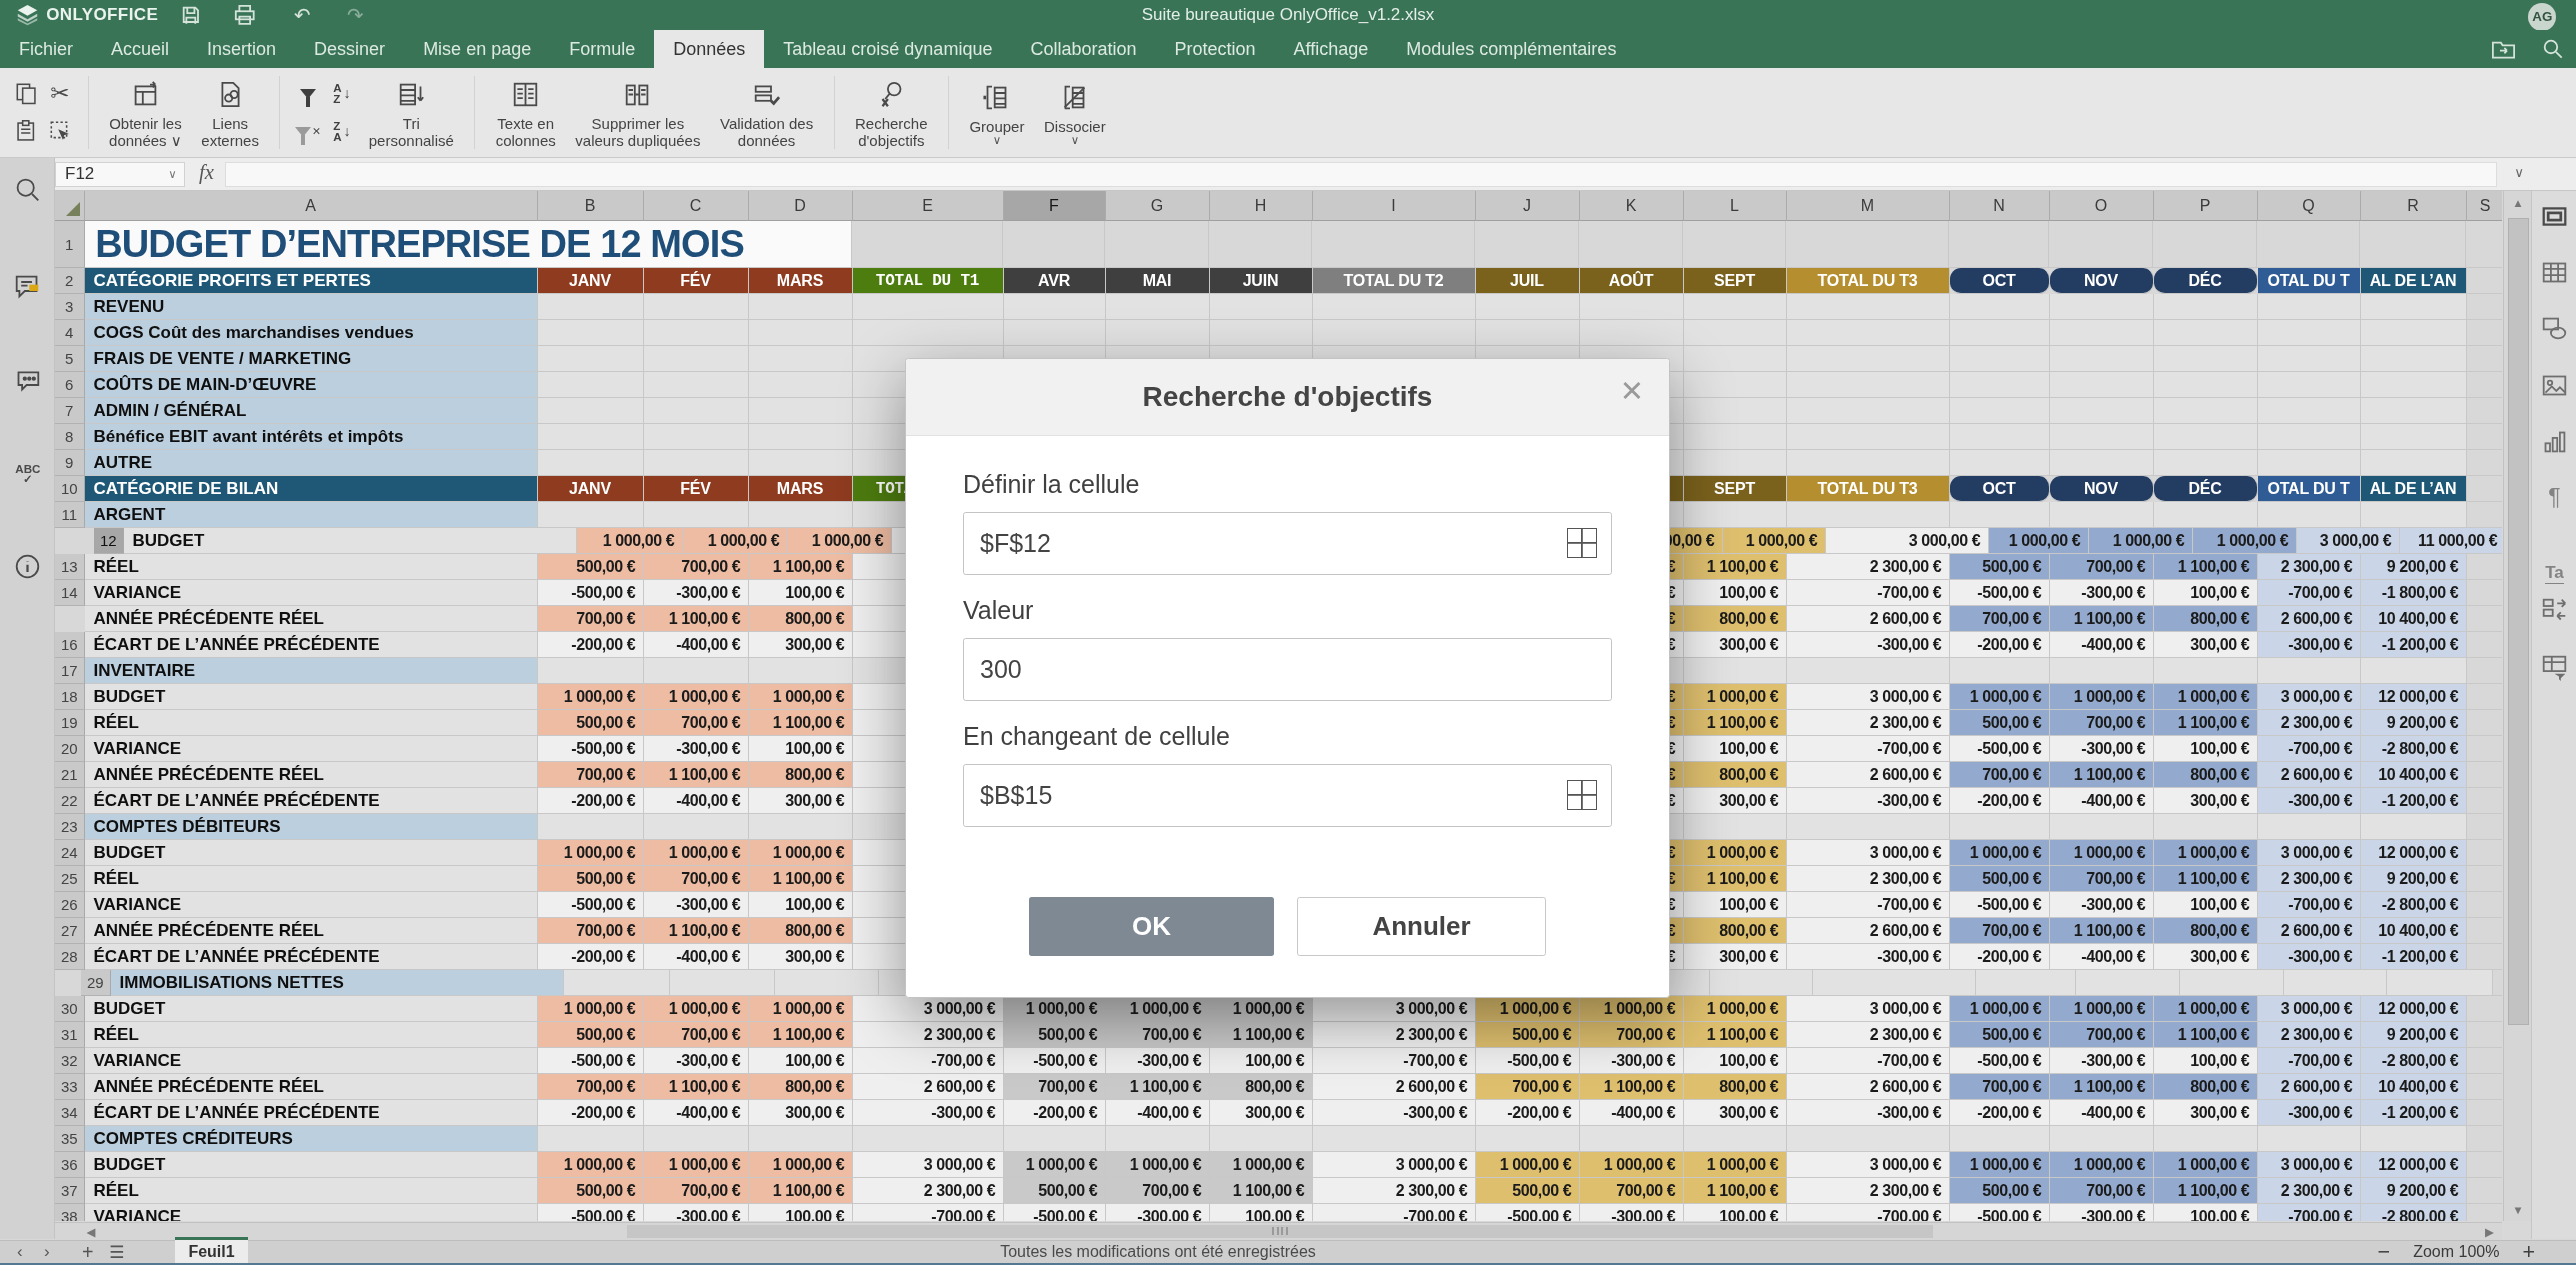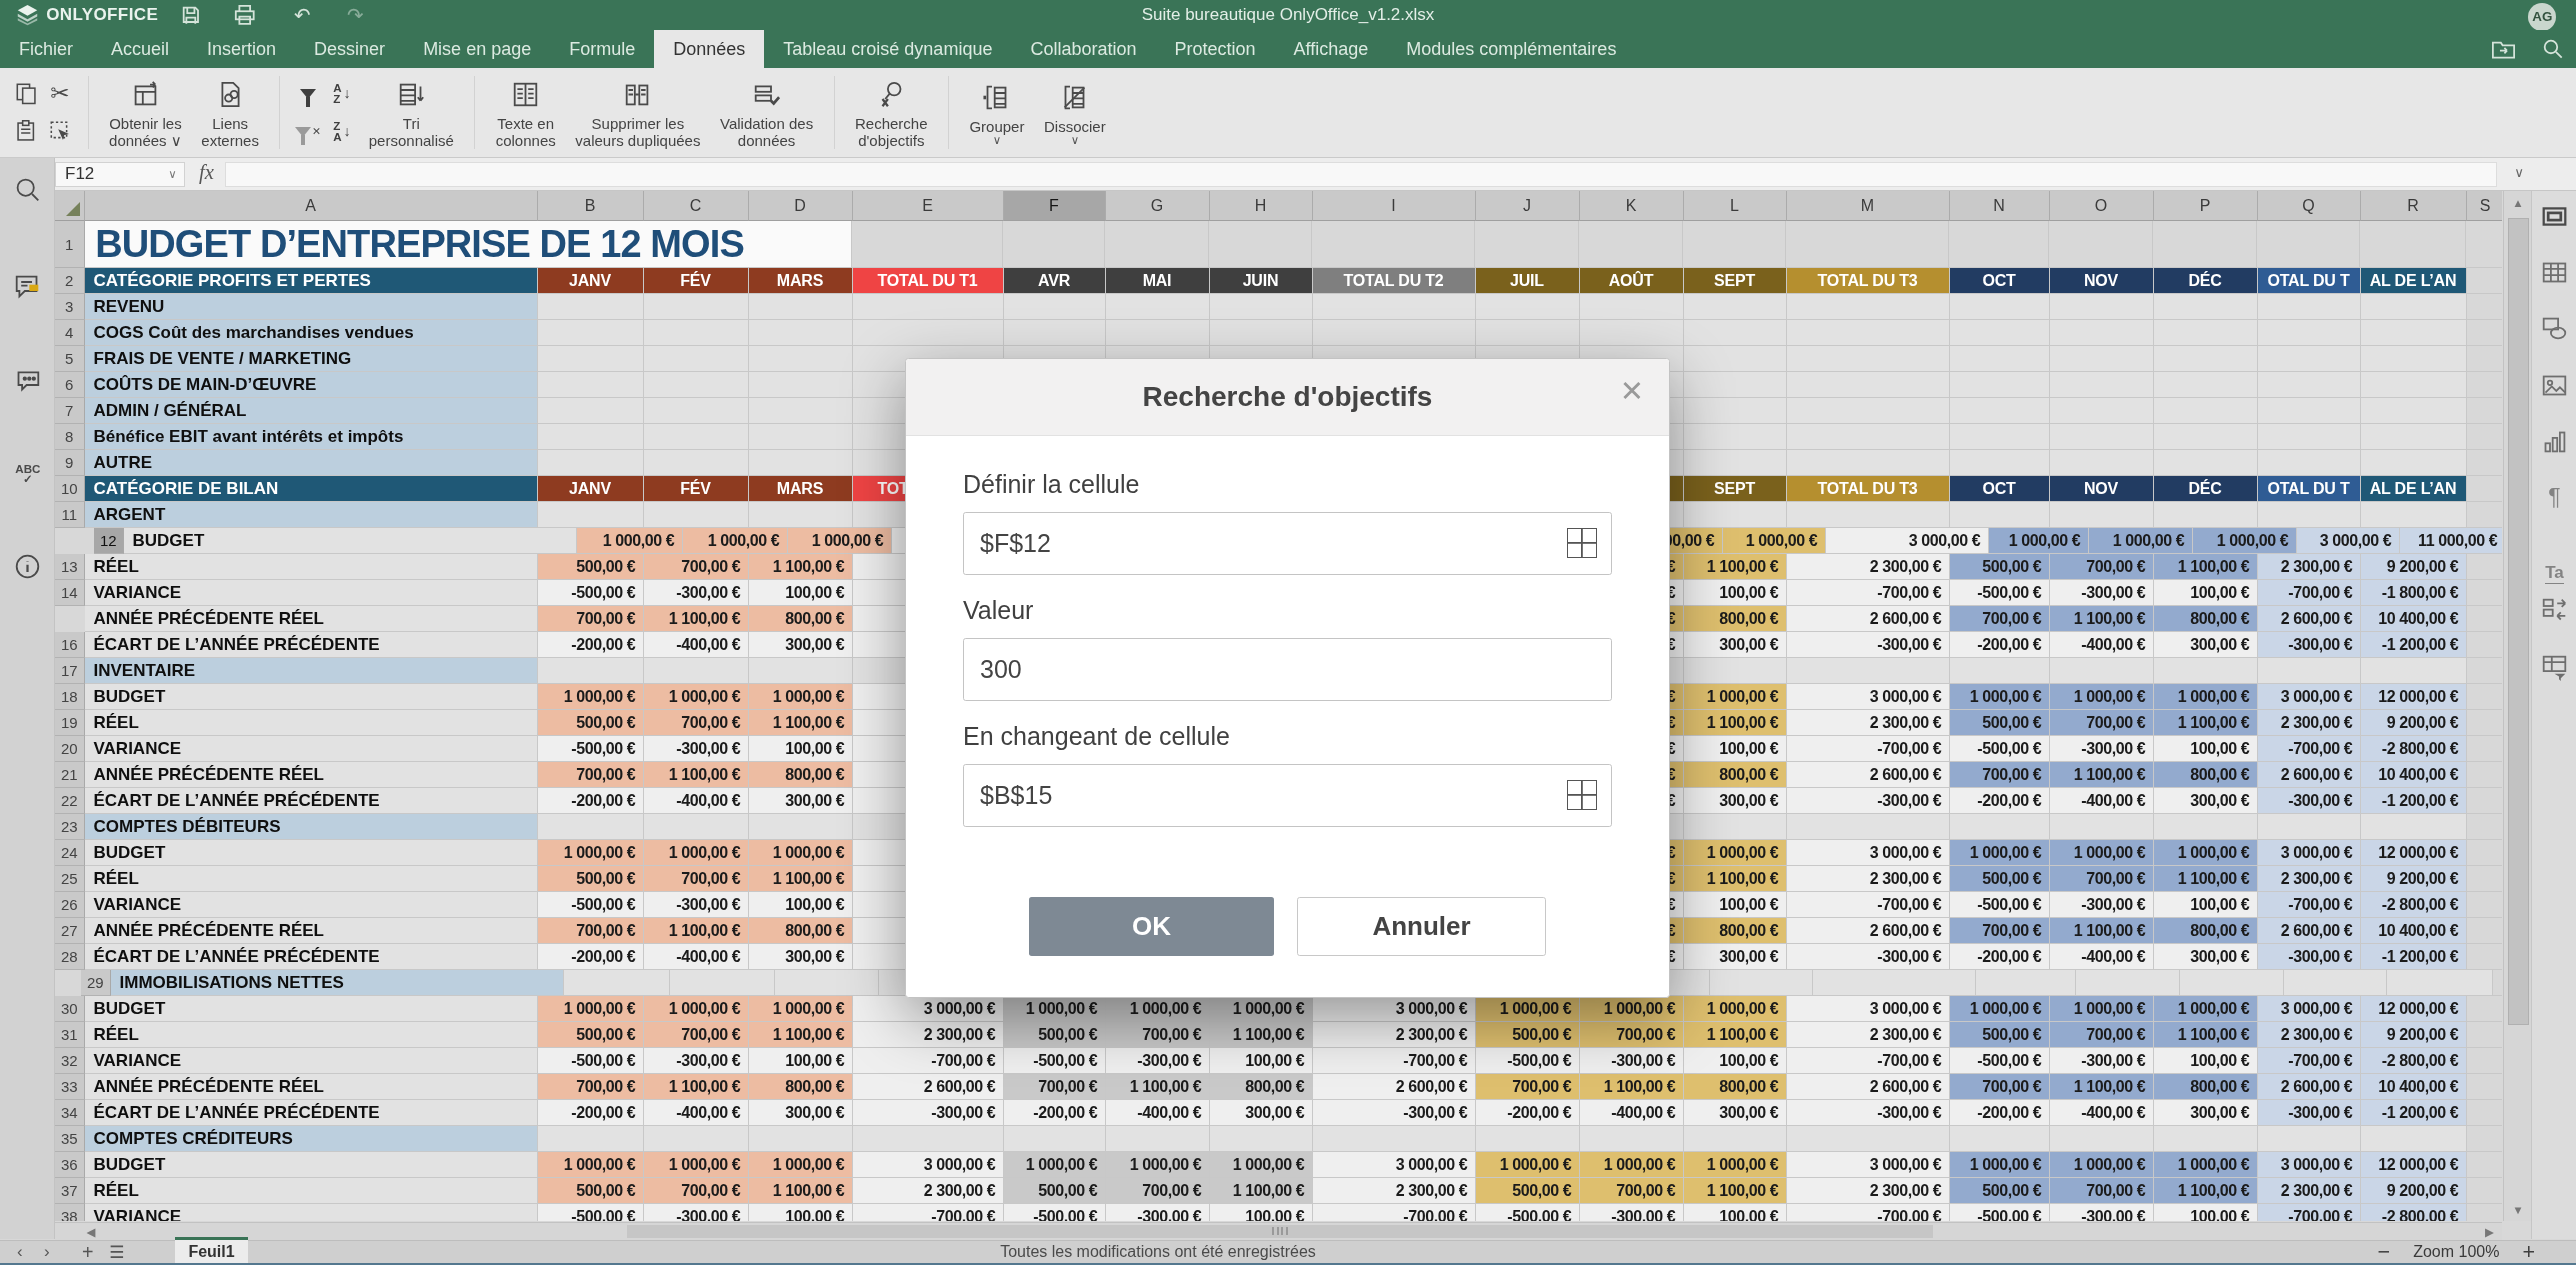--- a/index.html
+++ b/index.html
@@ -86,22 +86,22 @@
   .plain{background:#EFEFEF;}
   .num{justify-content:flex-end;padding-right:7.2px;font-weight:600;letter-spacing:-0.4px;}
   .q0{background:#EDBCA2;}.q1{background:#C9C9C9;}.q2{background:#DEBF6E;}.q3{background:#93AACE;}
   .lb{background:#CAD6E7;}
   .titleA{background:#FAFAFA;padding-left:10.7px;font-size:38px;font-weight:800;color:#1F4E79;
           letter-spacing:-0.9px;border-bottom:0.9px solid #C8C8C8;box-sizing:border-box;overflow:visible;z-index:1;}
   .secA{background:#BCCFDE;font-weight:700;padding-left:9px;font-size:17px;color:#0f0f0f;}
   .lblA{background:#E2E2E2;font-weight:700;padding-left:9px;font-size:17px;color:#0f0f0f;}
   .hA{background:#1F5876;color:#fff;font-weight:700;padding-left:9px;font-size:17px;}
   .mh{color:#fff;font-weight:600;justify-content:center;font-size:16px;letter-spacing:-0.2px;}
-  .m0{background:#8E3B20;}.m1{background:#3F3F3F;text-align:right;}.m2{background:#7A611C;}.m3{background:#223C62;}
-  .t0{background:#ef4444;}.t1{background:#7F7F7F;}.t2{background:#B58F2F;}.t3{background:#2F5C94;}
+  .m0{background:#8E3B20;}.m1{background:#3F3F3F;text-align:right;}.m2{background:#7A611C;}.m3{background:#223C62;border-radius:11px;}
+  .t0{background:#4d7c0f;font-family:Liberation Mono, monospace;}.t1{background:#7F7F7F;}.t2{background:#B58F2F;}.t3{background:#2F5C94;}
   .yh{background:#1F5876;}
 
   
   .vscroll{position:absolute;left:2503px;top:191px;width:29px;height:1030px;background:#D6D6D6;
            border-left:0.9px solid #C2C2C2;box-sizing:border-box;}
   .vs-up,.vs-dn{position:absolute;left:0;width:100%;height:23px;display:flex;align-items:center;
                 justify-content:center;color:#777;font-size:11.6px;}
   .vs-up{top:0;} .vs-dn{bottom:0;}
   .vs-thumb{position:absolute;left:3.6px;top:27px;width:19.7px;height:805px;background:#C2C2C2;border:0.9px solid #B0B0B0;}
   .hscroll{position:absolute;left:55px;top:1222px;width:2447px;height:18px;background:#D6D6D6;

